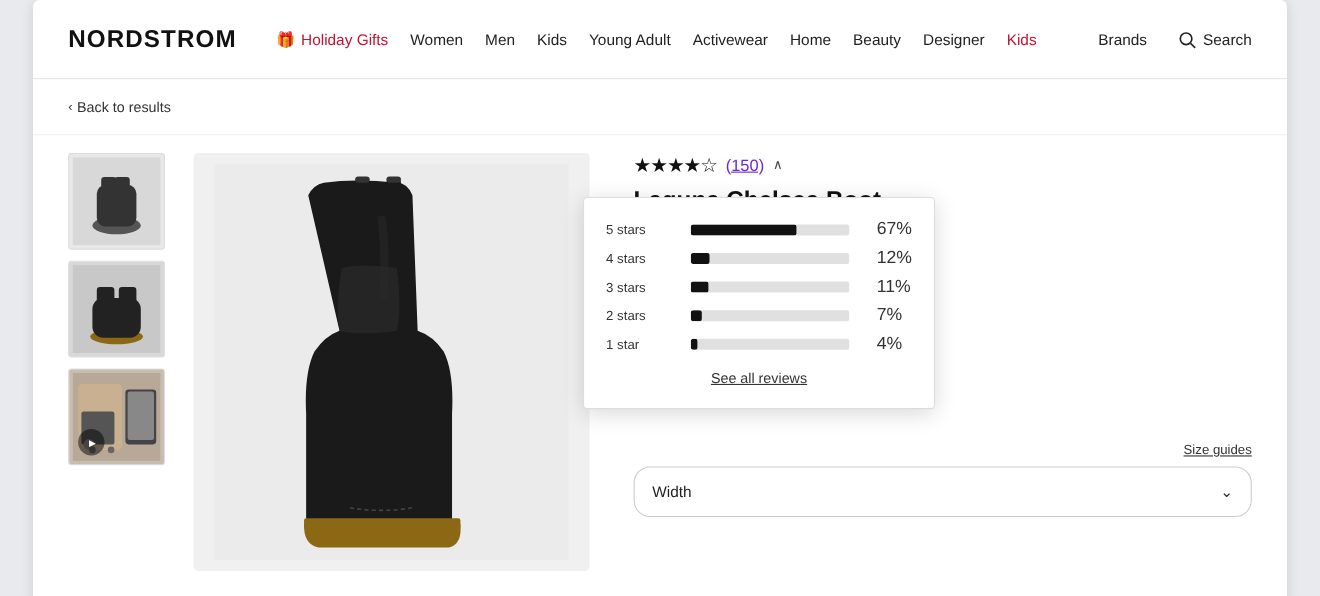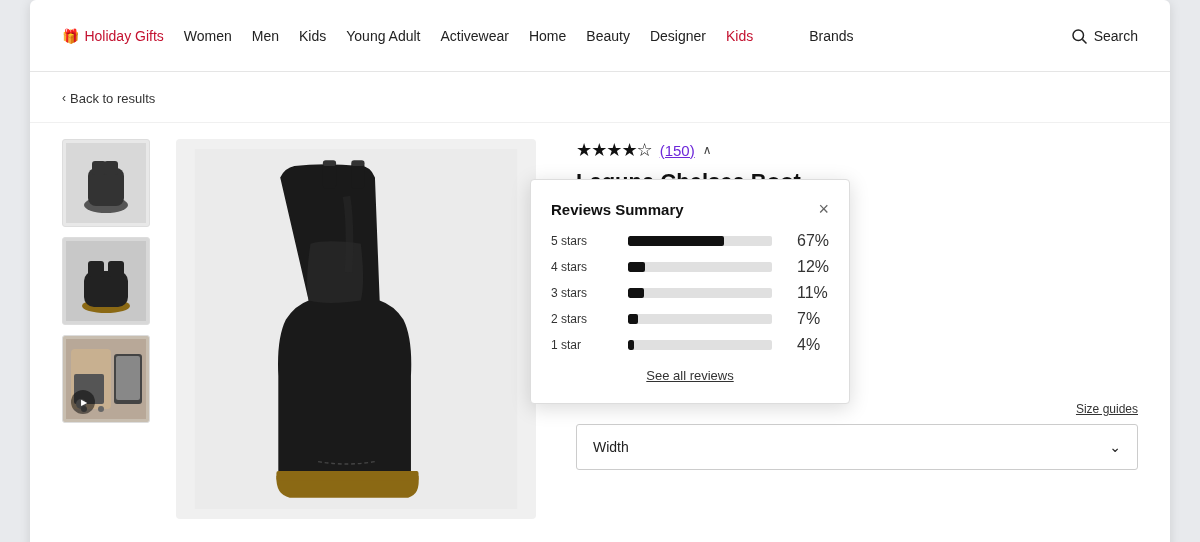--- a/index.html
+++ b/index.html
@@ -199,21 +199,21 @@
       text-decoration: underline;
       cursor: pointer;
       margin-bottom: 8px;
     }
     .width-selector {
       display: flex;
       align-items: center;
       justify-content: space-between;
       border: 1px solid #ccc;
       padding: 14px 16px;
-      border-radius: 3px;
+      border-radius: 15px;
       cursor: pointer;
       font-size: 14px;
       color: #222;
     }
     .width-chevron {
       font-size: 14px;
     }
     
     .reviews-popup {
       position: absolute;
@@ -292,20 +292,21 @@
       width: 80px;
       height: 80px;
     }
   </style>
 </head>
 <body>
 
 <div class="page-wrapper">
 
   <header class="header">
+    <div class="logo">NORDSTROM</div>
     <nav class="nav">
       <span class="nav-item holiday">
         <span class="gift-icon">🎁</span>
         <span>Holiday Gifts</span>
       </span>
       <span class="nav-item">Women</span>
       <span class="nav-item">Men</span>
       <span class="nav-item">Kids</span>
       <span class="nav-item">Young Adult</span>
       <span class="nav-item">Activewear</span>
@@ -394,24 +395,20 @@
       <div class="rating-row">
         <span class="stars">★★★★☆</span>
         <span class="rating-count">(150)</span>
         <span class="rating-chevron">∧</span>
       </div>
       <div class="product-name">Laguna Chelsea Boot</div>
       <p class="product-description">tes and may be different than in</p>
       <p class="product-description">update to a classic Chelsea boot</p>
 
       <div class="reviews-popup">
-        <div class="popup-header">
-          <span class="popup-title">Reviews Summary</span>
-          <span class="close-btn">×</span>
-        </div>
         <div class="star-row">
           <span class="star-label">5 stars</span>
           <div class="bar-bg">
             <div class="bar-fill" style="width:67%"></div>
           </div>
           <span class="bar-pct">67%</span>
         </div>
         <div class="star-row">
           <span class="star-label">4 stars</span>
           <div class="bar-bg">

